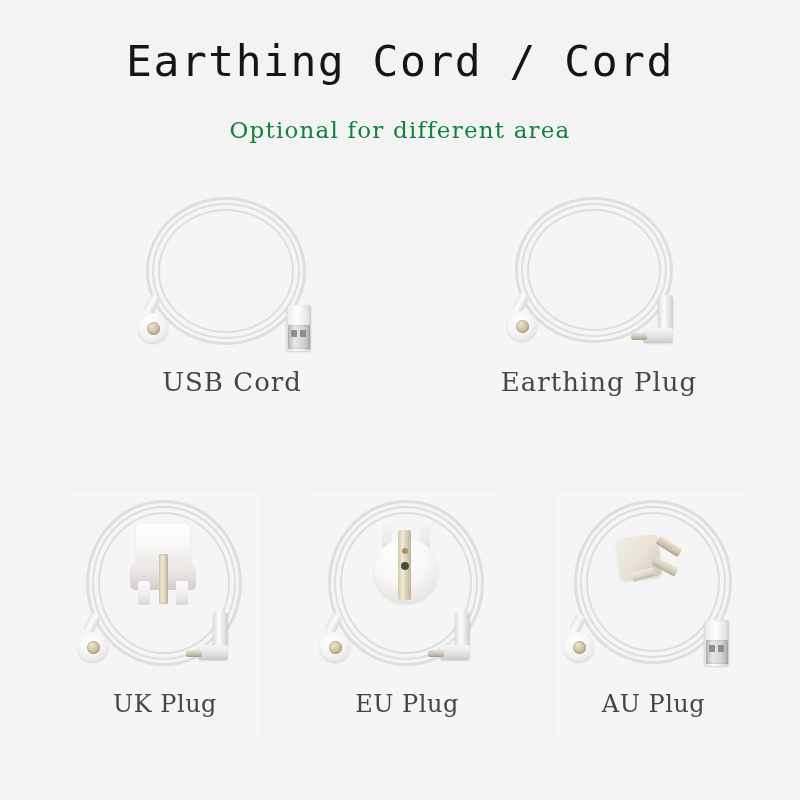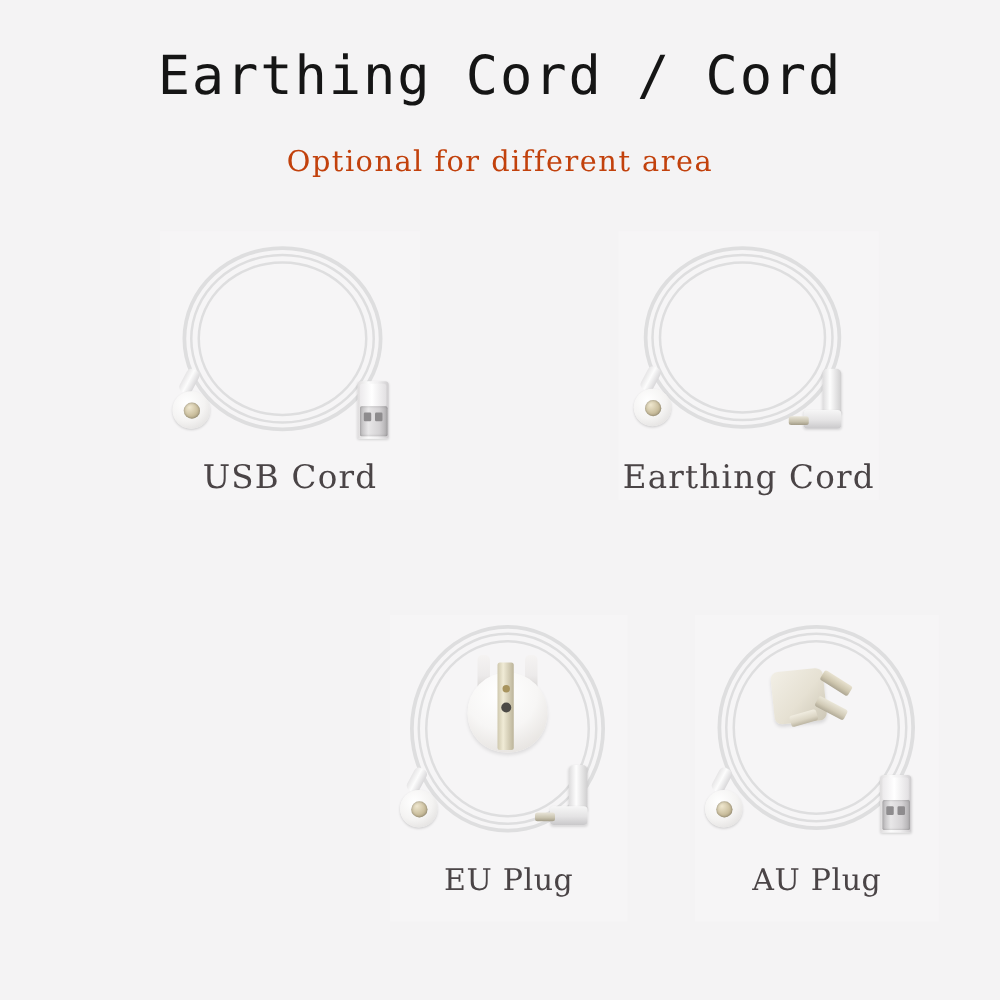--- a/index.html
+++ b/index.html
@@ -36,21 +36,21 @@
   }
   .subtitle {
     position: absolute;
     top: 117px;
     left: 0;
     width: 800px;
     text-align: center;
     font-family: "DejaVu Serif", "Liberation Serif", serif;
     font-size: 23px;
     letter-spacing: 1.2px;
-    color: #c2410c;
+    color: #15803d;
     white-space: nowrap;
   }
 
   
   .product {
     position: absolute;
   }
   .stage {
     position: relative;
     width: 100%;
@@ -333,24 +333,53 @@
 
       <div class="snapneck" style="left:20px; top:108px;"></div>
       <div class="snap" style="left:12px; top:126px;"></div>
 
       <div class="rac" style="left:136px; top:110px;">
         <div class="vert"></div>
         <div class="horiz"></div>
         <div class="pin"></div>
       </div>
 
-      <div class="caption big" style="top:182px;">Earthing Cord</div>
+      <div class="caption big" style="top:182px;">Earthing Plug</div>
     </div>
   </div>
 
+  <div class="product" style="left:70px; top:492px; width:190px; height:245px;">
+    <div class="stage">
+
+      <div class="loopwrap">
+        <div class="loop l1" style="left:16px; top:8px;  width:156px; height:166px;"></div>
+        <div class="loop l2" style="left:22px; top:14px; width:144px; height:154px;"></div>
+        <div class="loop l3" style="left:28px; top:20px; width:132px; height:142px;"></div>
+      </div>
+
+      <div class="uk" style="left:60px; top:32px;">
+        <div class="body"></div>
+        <div class="shoulder"></div>
+        <div class="pinE"></div>
+        <div class="pinL"></div>
+        <div class="pinN"></div>
+      </div>
+
+      <div class="snapneck" style="left:16px; top:122px;"></div>
+      <div class="snap" style="left:8px; top:140px;"></div>
+
+      <div class="rac" style="left:116px; top:120px;">
+        <div class="vert"></div>
+        <div class="horiz"></div>
+        <div class="pin"></div>
+      </div>
+
+      <div class="caption mid" style="top:198px;">UK Plug</div>
+    </div>
+  </div>
 
   <div class="product" style="left:556px; top:492px; width:195px; height:245px;">
     <div class="stage">
 
       <div class="loopwrap">
         <div class="loop l1" style="left:18px; top:8px;  width:158px; height:164px;"></div>
         <div class="loop l2" style="left:24px; top:14px; width:146px; height:152px;"></div>
         <div class="loop l3" style="left:30px; top:20px; width:134px; height:140px;"></div>
       </div>
 

